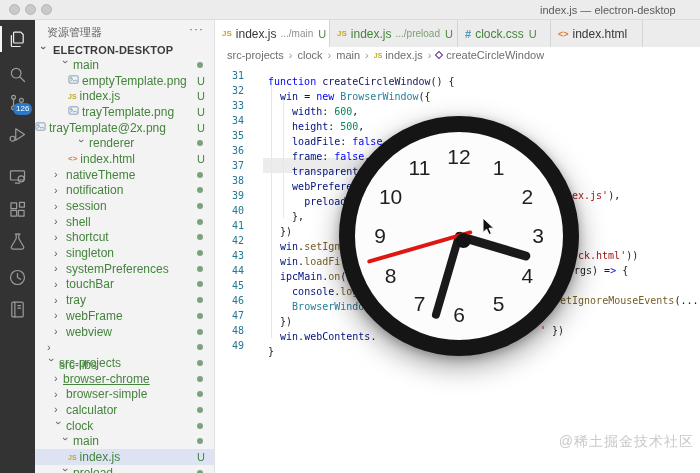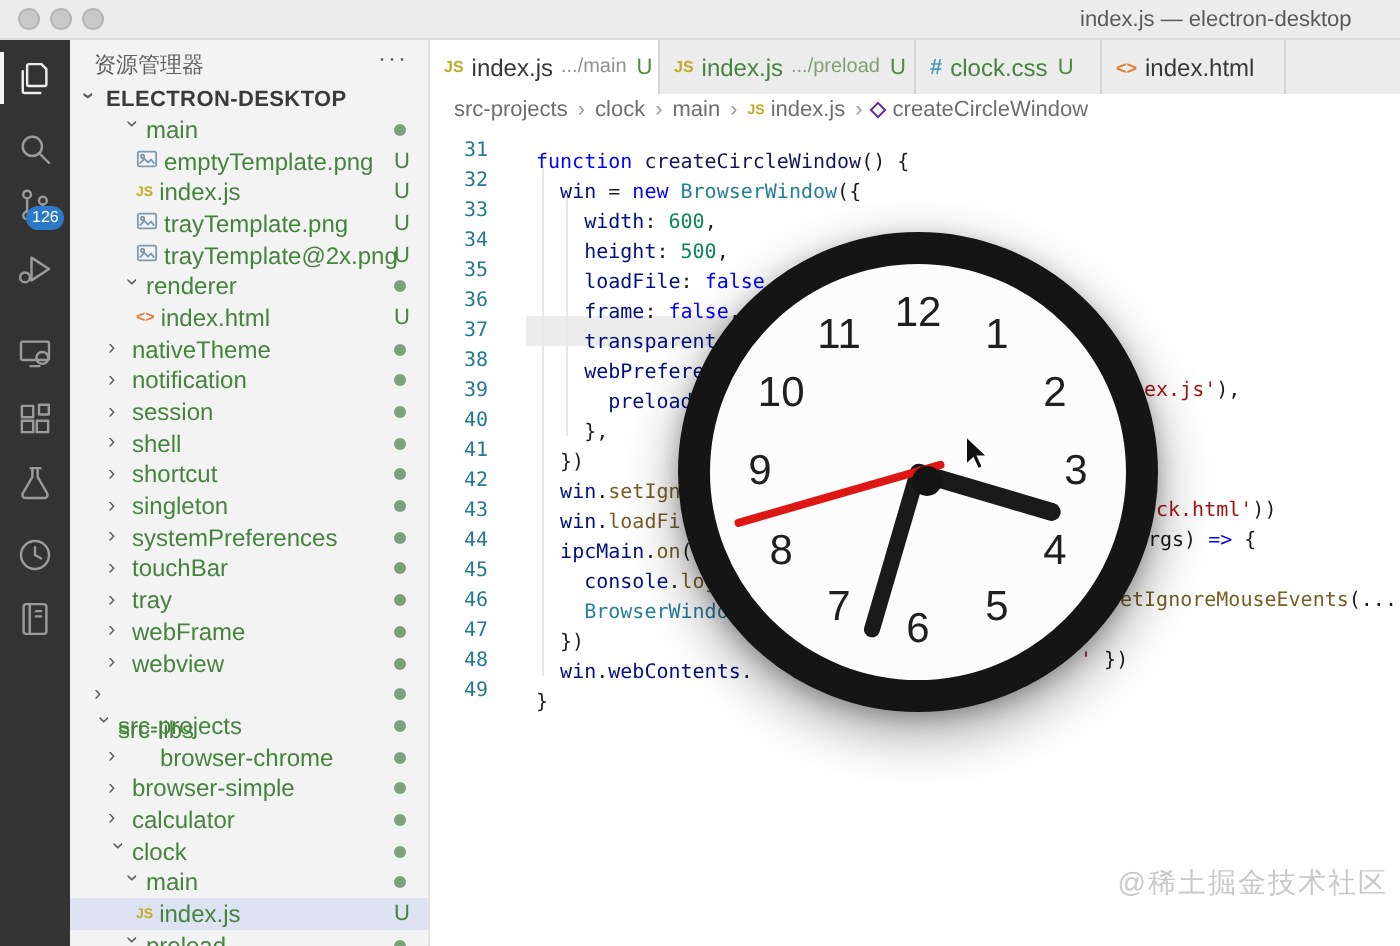--- a/index.html
+++ b/index.html
@@ -188,30 +188,30 @@
           </div>
           <div class="trow" style="padding-left: 33px;">
             <span class="fimg"><svg viewBox="0 0 12 12">
                 <rect x="1" y="2" width="10" height="8" rx="1"></rect>
                 <circle cx="3.6" cy="4.6" r="0.9"></circle>
                 <path d="M2 8.5l2.6-2.6 2 2 1.6-1.6 1.8 2.2"></path>
               </svg></span>
             <span>trayTemplate.png</span>
             <span class="tbadge">U</span>
           </div>
-          <div class="trow" style="padding-left: 33px; text-align: right;">
+          <div class="trow" style=" text-align: right;">
             <span class="fimg"><svg viewBox="0 0 12 12">
                 <rect x="1" y="2" width="10" height="8" rx="1"></rect>
                 <circle cx="3.6" cy="4.6" r="0.9"></circle>
                 <path d="M2 8.5l2.6-2.6 2 2 1.6-1.6 1.8 2.2"></path>
               </svg></span>
             <span>trayTemplate@2x.png</span>
             <span class="tbadge">U</span>
           </div>
-          <div class="trow" style="padding-left: 26px;">
+          <div class="trow" style="padding-left: 42px;">
             <span class="chev open">›</span>
             <span style="margin-left: 3px;">renderer</span>
             <span class="tdot"></span>
           </div>
           <div class="trow" style="padding-left: 33px;">
             <span class="fi fhtml">&lt;&gt;</span>
             <span>index.html</span>
             <span class="tbadge">U</span>
           </div>
           <div class="trow" style="padding-left: 19px;">
@@ -274,21 +274,21 @@
             <span style="margin-left: 3px; margin-top: 35px;">src-libs</span>
             <span class="tdot"></span>
           </div>
           <div class="trow" style="padding-left: 12px;">
             <span class="chev open">›</span>
             <span style="margin-left: 3px;">src-projects</span>
             <span class="tdot"></span>
           </div>
           <div class="trow" style="padding-left: 19px;">
             <span class="chev">›</span>
-            <span style="margin-left: 17px;">browser-chrome</span>
+            <span style="margin-left: 0; text-decoration: underline;">browser-chrome</span>
             <span class="tdot"></span>
           </div>
           <div class="trow" style="padding-left: 19px;">
             <span class="chev">›</span>
             <span style="margin-left: 3px;">browser-simple</span>
             <span class="tdot"></span>
           </div>
           <div class="trow" style="padding-left: 19px;">
             <span class="chev">›</span>
             <span style="margin-left: 3px; text-align: right;">calculator</span>

